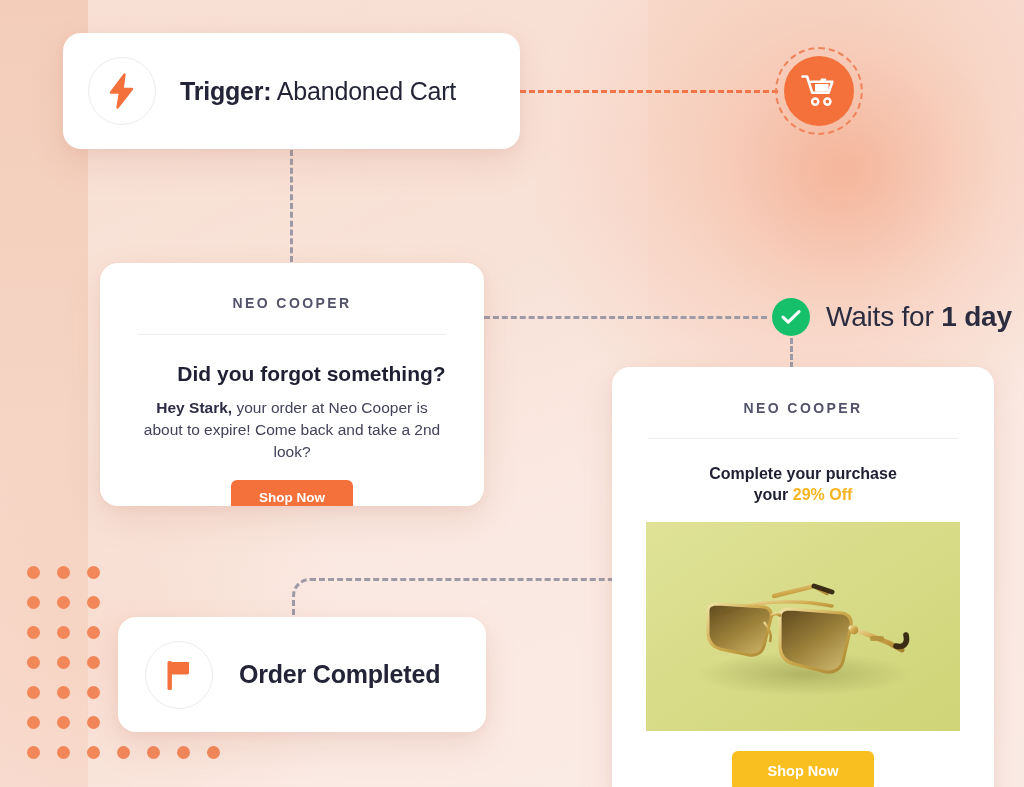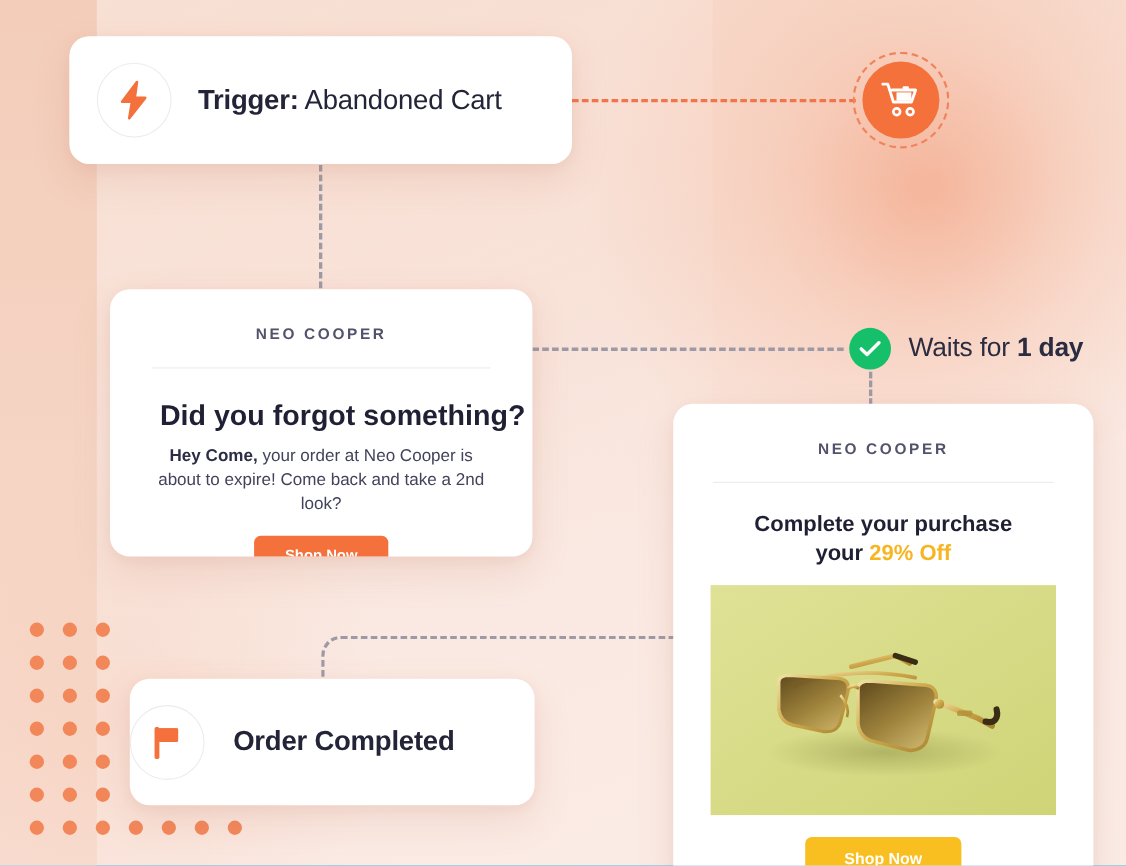--- a/index.html
+++ b/index.html
@@ -11,21 +11,21 @@
     height: 787px;
     font-family: "Liberation Sans", sans-serif;
     overflow: hidden;
   }
 
   #stage {
     position: relative;
     width: 1024px;
     height: 787px;
     overflow: hidden;
-    background: #0ea5e9;
+    background: #d946ef;
   }
 
   
   .bg-base {
     position: absolute;
     inset: 0;
     background: linear-gradient(160deg, #f6d6c6 0%, #f8dfd4 35%, #fae9e2 62%, #fbece6 100%);
   }
   .bg-left-band {
     position: absolute;
@@ -129,20 +129,21 @@
 
   #trigger-card {
     left: 63px; top: 33px;
     width: 457px; height: 116px;
     padding-left: 25px;
     gap: 24px;
   }
   #order-card {
     left: 118px; top: 617px;
     width: 368px; height: 115px;
+    padding-left: 27px;
     gap: 26px;
   }
   #order-card .node-label { font-weight: 700; }
 
   
   #cart-badge {
     position: absolute;
     left: 775px; top: 47px;
     width: 88px; height: 88px;
   }
@@ -174,21 +175,21 @@
   .check-circle {
     width: 38px; height: 38px;
     border-radius: 50%;
     background: #16c06a;
     display: flex;
     align-items: center;
     justify-content: center;
     flex: 0 0 auto;
   }
   .wait-text {
-    font-size: 24px;
+    font-size: 28px;
     color: #2b2c40;
     white-space: nowrap;
     letter-spacing: -0.2px;
   }
   .wait-text b { font-weight: 700; }
 
   
   .email-card { overflow: hidden; }
   .email-brand {
     text-align: center;
@@ -223,39 +224,39 @@
     text-align: center;
   }
 
   
   #email-card-1 {
     left: 100px; top: 263px;
     width: 384px; height: 243px;
   }
   #email-card-1 .email-brand { margin-top: 32px; }
   #email-card-1 .email-rule { margin: 23px 38px 0 38px; }
-  #email-card-1 .email-head { margin-top: 27px; font-size: 26px; padding-left: 39px; }
+  #email-card-1 .email-head { margin-top: 27px; font-size: 21px; padding-left: 39px; }
   #email-card-1 .email-body { margin: 11px 36px 0 36px; font-size: 15.5px; }
   #email-card-1 .btn {
     margin: 17px auto 0 auto;
     width: 122px; height: 34px;
     background: #f4713c;
     font-size: 13.5px;
   }
 
   
   #email-card-2 {
     left: 612px; top: 367px;
     width: 382px; height: 440px;
     border-bottom-left-radius: 0;
     border-bottom-right-radius: 0;
   }
   #email-card-2 .email-brand { margin-top: 33px; }
   #email-card-2 .email-rule { margin: 22px 36px 0 36px; }
-  #email-card-2 .email-head { margin-top: 25px; font-size: 20px; line-height: 1.3; }
+  #email-card-2 .email-head { margin-top: 25px; font-size: 16px; line-height: 1.3; }
   #email-card-2 .discount { color: #f7b521; }
   #email-card-2 .btn {
     margin: 20px auto 0 auto;
     width: 142px; height: 40px;
     background: #f9be20;
     font-size: 14.5px;
   }
 
   .product-photo {
     position: relative;
@@ -338,21 +339,21 @@
         <circle cx="26.4" cy="27.6" r="3.1" fill="none" stroke="#ffffff" stroke-width="2.4"></circle>
       </svg>
     </div>
   </div>
 
   <div class="card email-card" id="email-card-1">
     <div class="email-brand">NEO COOPER</div>
     <div class="email-rule"></div>
     <div class="email-head">Did you forgot something?</div>
     <div class="email-body">
-      <b>Hey Come,</b><span> your order at Neo Cooper is about to expire! Come back and take a 2nd look?</span>
+      <b>Hey Stark,</b><span> your order at Neo Cooper is about to expire! Come back and take a 2nd look?</span>
     </div>
     <button class="btn">Shop Now</button>
   </div>
 
   <div id="wait-node">
     <div class="check-circle">
       <svg width="20" height="16" viewBox="0 0 20 16" aria-hidden="true">
         <path d="M2 8.2 L7.2 13.2 L18 2.6" fill="none" stroke="#ffffff" stroke-width="3.1" stroke-linecap="round" stroke-linejoin="round"></path>
       </svg>
     </div>

